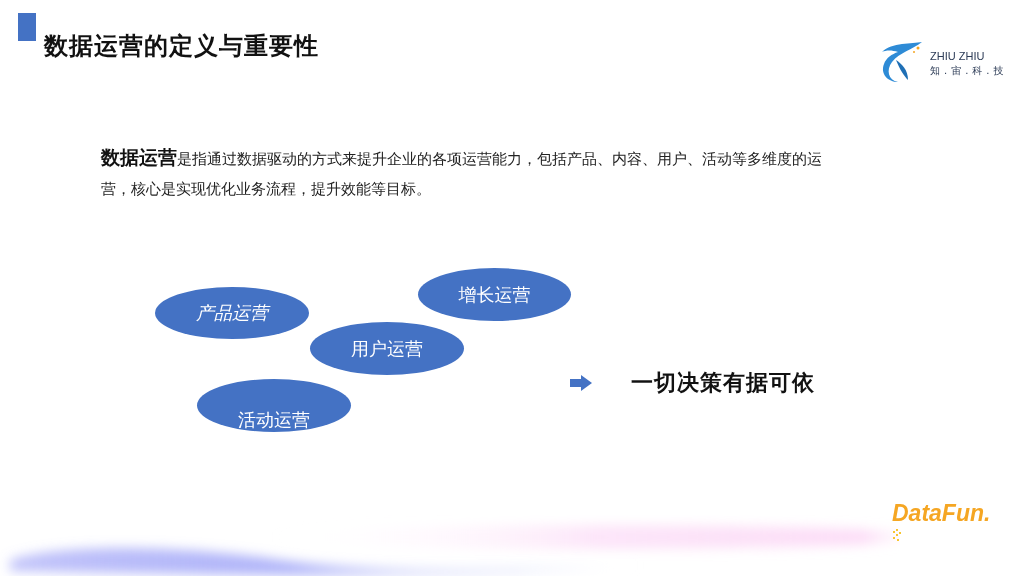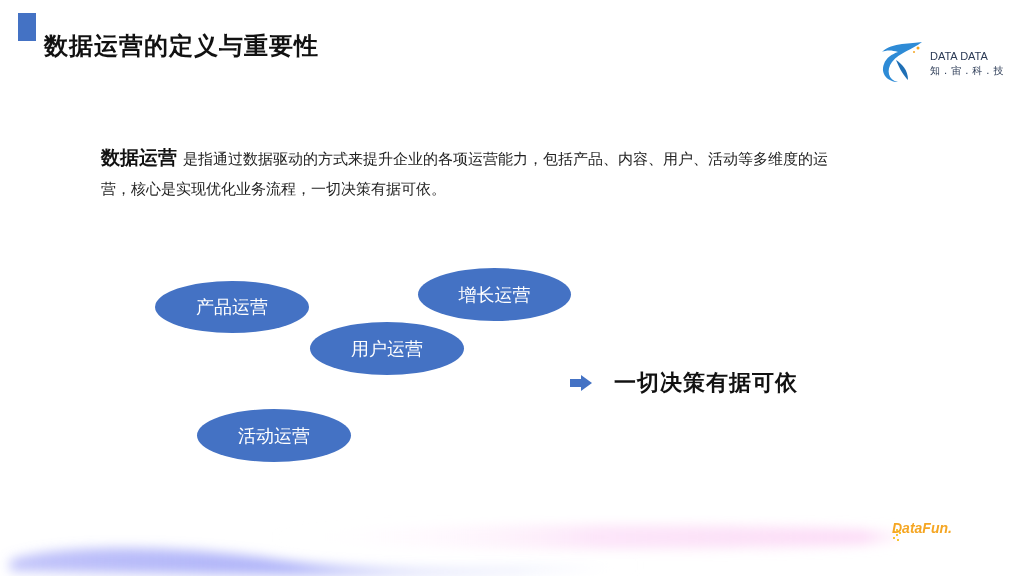--- a/index.html
+++ b/index.html
@@ -3,60 +3,60 @@
 <meta charset="utf-8">
 <style>
   html, body { margin:0; padding:0; }
   body { width:1024px; height:576px; position:relative; overflow:hidden; background:#ffffff; font-family:"DejaVu Sans","Liberation Sans",sans-serif; }
   .title-bar { position:absolute; left:18px; top:13px; width:18px; height:28px; background:#4472c4; }
   .title { position:absolute; left:44px; top:30px; font-size:24px; font-weight:bold; color:#111; letter-spacing:1px; }
   .logo-zhiu { position:absolute; left:878px; top:38px; width:110px; height:48px; }
   .logo-text { position:absolute; left:52px; top:12px; font-size:11px; color:#2b3a55; font-family:"Liberation Sans",sans-serif; white-space:nowrap; }
   .logo-sub { position:absolute; left:52px; top:26px; font-size:10px; color:#2b3a55; letter-spacing:4px; white-space:nowrap; }
   .intro { position:absolute; left:101px; top:142px; width:740px; font-size:15px; color:#222; line-height:30px; }
-  .intro .kw { font-size:19px; font-weight:bold; color:#111; margin-right:6px; }
+  .intro .kw { font-size:19px; font-weight:bold; color:#111; }
   .ellipse { position:absolute; background:#4472c4; border-radius:50%; color:#fff; font-size:18px; display:flex; align-items:center; justify-content:center; }
-  .conclusion { position:absolute; left:570px; top:368px; display:flex; align-items:center; }
+  .conclusion { position:absolute; left:570px; top:368px; display:flex; align-items:center;gap:17px; }
   .arrow { width:22px; height:16px; margin-right:22px; }
   .conclusion-text { font-size:22px; font-weight:bold; color:#111; letter-spacing:1px; }
   .wave { position:absolute; left:0; top:515px; width:900px; height:61px; }
-  .datafun { position:absolute; left:892px; top:520px; font-size:14px; font-weight:bold; font-style:italic; color:#f5a623; font-family:"Liberation Sans",sans-serif;text-align:center; }
+  .datafun { position:absolute; left:892px; top:500px; font-size:23px; font-weight:bold; font-style:italic; color:#f5a623; font-family:"Liberation Sans",sans-serif;text-align:center; }
   .datafun-dots { position:absolute; left:893px; top:529px; width:12px; height:14px; }
 </style>
 </head>
 <body>
 
 <div class="title-bar"></div>
 <div class="title">数据运营的定义与重要性</div>
 
 <div class="logo-zhiu">
   <svg width="50" height="48" viewBox="0 0 50 48">
     <path d="M4 14 C 14 4, 34 6, 44 4 C 34 12, 22 14, 14 24 C 8 32, 10 42, 20 44 C 10 44, 2 36, 6 26 C 8 20, 14 16, 20 14 C 14 12, 8 12, 4 14 Z" fill="#2e8bd6"></path>
     <path d="M18 22 C 24 26, 30 32, 30 42 C 26 38, 22 32, 18 22 Z" fill="#1f6fb5"></path>
     <circle cx="40" cy="10" r="1.5" fill="#f5a623"></circle>
     <circle cx="36" cy="14" r="1" fill="#f5a623"></circle>
   </svg>
-  <div class="logo-text">DATA DATA</div>
+  <div class="logo-text">ZHIU ZHIU</div>
   <div class="logo-sub">知.宙.科.技</div>
 </div>
 
 <div class="intro">
-  <span class="kw">数据运营</span><span>是指通过数据驱动的方式来提升企业的各项运营能力，包括产品、内容、用户、活动等多维度的运营，核心是实现优化业务流程，一切决策有据可依。</span>
+  <span class="kw">数据运营</span><span>是指通过数据驱动的方式来提升企业的各项运营能力，包括产品、内容、用户、活动等多维度的运营，核心是实现优化业务流程，提升效能等目标。</span>
 </div>
 
-<div class="ellipse" style="left:155px;top:281px;width:154px;height:52px;">
+<div class="ellipse" style="left:155px;top:287px;width:154px;height:52px;font-style:italic;">
   <span>产品运营</span>
 </div>
 <div class="ellipse" style="left:418px;top:268px;width:153px;height:53px;text-align:right;">
   <span>增长运营</span>
 </div>
 <div class="ellipse" style="left:310px;top:322px;width:154px;height:53px;">
   <span>用户运营</span>
 </div>
-<div class="ellipse" style="left:197px;top:409px;width:154px;height:53px;">
+<div class="ellipse" style="left:197px;top:379px;width:154px;height:53px;align-items:flex-end;">
   <span>活动运营</span>
 </div>
 
 <div class="conclusion">
   <svg class="arrow" viewBox="0 0 22 16">
     <rect x="0" y="4" width="11" height="8" fill="#4472c4"></rect>
     <polygon points="11,0 22,8 11,16" fill="#4472c4"></polygon>
   </svg>
   <span class="conclusion-text">一切决策有据可依</span>
 </div>

